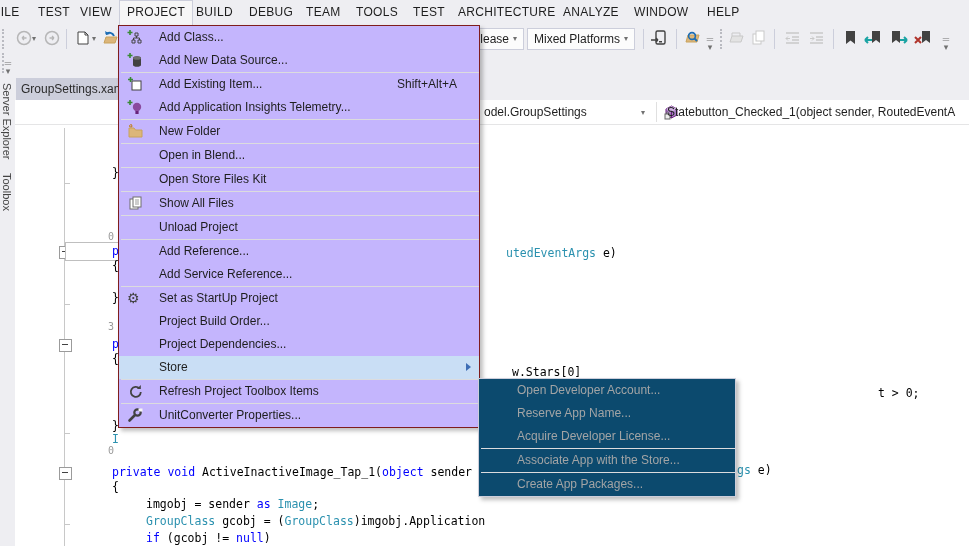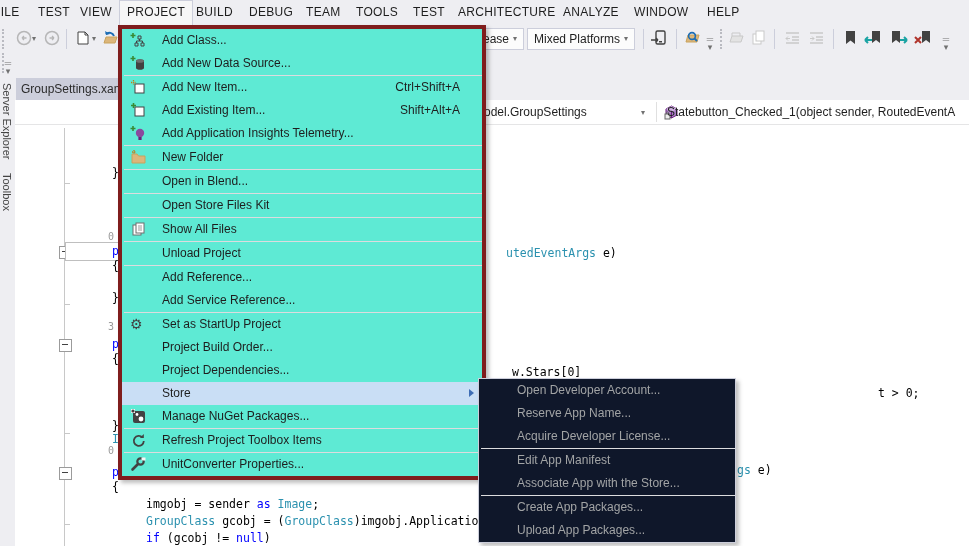--- a/index.html
+++ b/index.html
@@ -30,31 +30,31 @@
   #editor{position:absolute;left:15px;top:125px;width:954px;height:421px;background:#FFF;}
   #foldline{position:absolute;left:49px;top:3px;width:1px;height:418px;background:#C8C8C8;}
   .foldbox{position:absolute;left:44px;width:11px;height:11px;background:#FFF;border:1px solid #9B9B9B;}
   .foldbox i{position:absolute;left:2px;top:4px;width:6px;height:1px;background:#424242;}
   .ftick{position:absolute;left:49px;width:6px;height:1px;background:#C8C8C8;}
   #curline{position:absolute;left:50px;top:117px;width:70px;height:17px;background:#FFF;border:1px solid #BFBFBF;}
   .cf{position:absolute;font-family:"DejaVu Sans Mono",monospace;font-size:11.5px;white-space:pre;z-index:3;}
   .kw{color:#0000FF}.ty{color:#2B91AF}.pl{color:#000000}
   .lens{font-size:10px;color:#999;font-family:"DejaVu Sans Mono",monospace;}
   
-  #projmenu{position:absolute;left:118px;top:25px;width:360px;background:#5eead4;border:4px solid #7f1d1d;
+  #projmenu{position:absolute;left:118px;top:25px;width:360px;background:#c4b5fd;border:1px solid #7f1d1d;
             box-shadow:3px 3px 4px rgba(0,0,0,.25);z-index:40;}
   .mi{position:relative;height:23px;line-height:23px;}
   .mi .lbl{position:absolute;left:40px;top:0;white-space:nowrap;}
   .mi .sc{position:absolute;right:22px;top:0;}
   .mi .ico{position:absolute;left:8px;top:3px;width:16px;height:16px;}
   .mi.hl{background:#C9DEF5;}
   .msep{height:1px;background:#DCDCDE;margin:0 0 0 2px;}
   .subarrow{position:absolute;right:8px;top:7px;width:0;height:0;
             border-left:5px solid #3E6DB5;border-top:4px solid transparent;border-bottom:4px solid transparent;}
-  #storemenu{position:absolute;left:478px;top:378px;width:256px;background:#0f172a;border:1px solid #CCCEDB;
+  #storemenu{position:absolute;left:478px;top:378px;width:256px;background:#0c4a6e;border:1px solid #CCCEDB;
              box-shadow:3px 3px 4px rgba(0,0,0,.25);z-index:50;}
   #storemenu .lbl{left:38px;}
   .dis .lbl{color:#A2A4A5;}
   .gglyph{font-size:14px;color:#424242;line-height:16px;}
 </style>
 </head>
 <body>
 
 <div id="menubar">
   <span class="mbi" style="left:-14px">FILE</span>
@@ -256,28 +256,20 @@
           <path d="M6 6c0-1 1.8-1.8 4-1.8S14 5 14 6v7c0 1-1.8 1.8-4 1.8S6 14 6 13z" fill="#424242"></path>
           <ellipse cx="10" cy="6" rx="4" ry="1.8" fill="#6E6E6E"></ellipse>
           <path d="M3 1v5M.5 3.5h5" stroke="#388A34" stroke-width="1.6"></path>
         </svg></span>
     <span class="lbl">Add New Data Source...</span>
   </div>
   <div class="msep"></div>
   <div class="mi">
     <span class="ico"><svg width="16" height="16">
           <rect x="5" y="5" width="9" height="9" fill="#FFF" stroke="#424242"></rect>
-          <path d="M3.5 1v5M1 3.5h5" stroke="#C27D1A" stroke-width="1.3" stroke-dasharray="1.2 1"></path>
-        </svg></span>
-    <span class="lbl">Add New Item...</span>
-    <span class="sc">Ctrl+Shift+A</span>
-  </div>
-  <div class="mi">
-    <span class="ico"><svg width="16" height="16">
-          <rect x="5" y="5" width="9" height="9" fill="#FFF" stroke="#424242"></rect>
           <path d="M3.5 1v5M1 3.5h5" stroke="#388A34" stroke-width="1.6"></path>
         </svg></span>
     <span class="lbl">Add Existing Item...</span>
     <span class="sc">Shift+Alt+A</span>
   </div>
   <div class="mi">
     <span class="ico"><svg width="16" height="16">
           <circle cx="10" cy="8" r="4.2" fill="#8A4A9E"></circle>
           <rect x="8.4" y="12" width="3.2" height="3" fill="#68217A"></rect>
           <path d="M3 1v5M.5 3.5h5" stroke="#388A34" stroke-width="1.6"></path>
@@ -328,30 +320,20 @@
   <div class="mi">
     <span class="lbl">Project Build Order...</span>
   </div>
   <div class="mi">
     <span class="lbl">Project Dependencies...</span>
   </div>
   <div class="mi hl">
     <span class="lbl">Store</span>
     <span class="subarrow"></span>
   </div>
-  <div class="mi">
-    <span class="ico"><svg width="16" height="16">
-          <rect x="3" y="3" width="12" height="12" rx="2" fill="#424242"></rect>
-          <circle cx="11" cy="11" r="2.4" fill="#FFF"></circle>
-          <circle cx="7" cy="6.5" r="1.4" fill="#FFF"></circle>
-          <rect x="1" y="1" width="4" height="4" fill="#F6F6F6"></rect>
-          <circle cx="3" cy="3" r="1.6" fill="#424242"></circle>
-        </svg></span>
-    <span class="lbl">Manage NuGet Packages...</span>
-  </div>
   <div class="msep"></div>
   <div class="mi">
     <span class="ico"><svg width="16" height="16">
           <path d="M12.5 5.5A5 5 0 1 0 13.8 9" fill="none" stroke="#424242" stroke-width="1.8"></path>
           <path d="M13.8 2v4h-4z" fill="#424242"></path>
         </svg></span>
     <span class="lbl">Refresh Project Toolbox Items</span>
   </div>
   <div class="msep"></div>
   <div class="mi">
@@ -369,25 +351,19 @@
     <span class="lbl">Open Developer Account...</span>
   </div>
   <div class="mi dis">
     <span class="lbl">Reserve App Name...</span>
   </div>
   <div class="mi dis">
     <span class="lbl">Acquire Developer License...</span>
   </div>
   <div class="msep"></div>
   <div class="mi dis">
-    <span class="lbl">Edit App Manifest</span>
-  </div>
-  <div class="mi dis">
     <span class="lbl">Associate App with the Store...</span>
   </div>
   <div class="msep"></div>
   <div class="mi dis">
     <span class="lbl">Create App Packages...</span>
   </div>
-  <div class="mi dis">
-    <span class="lbl">Upload App Packages...</span>
-  </div>
 </div>
 
 </body></html>

